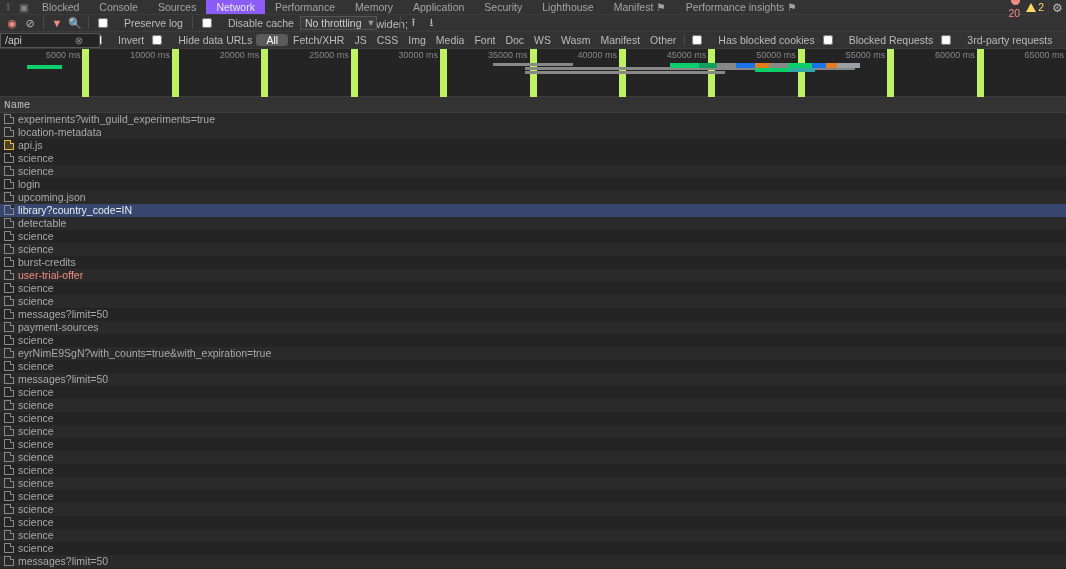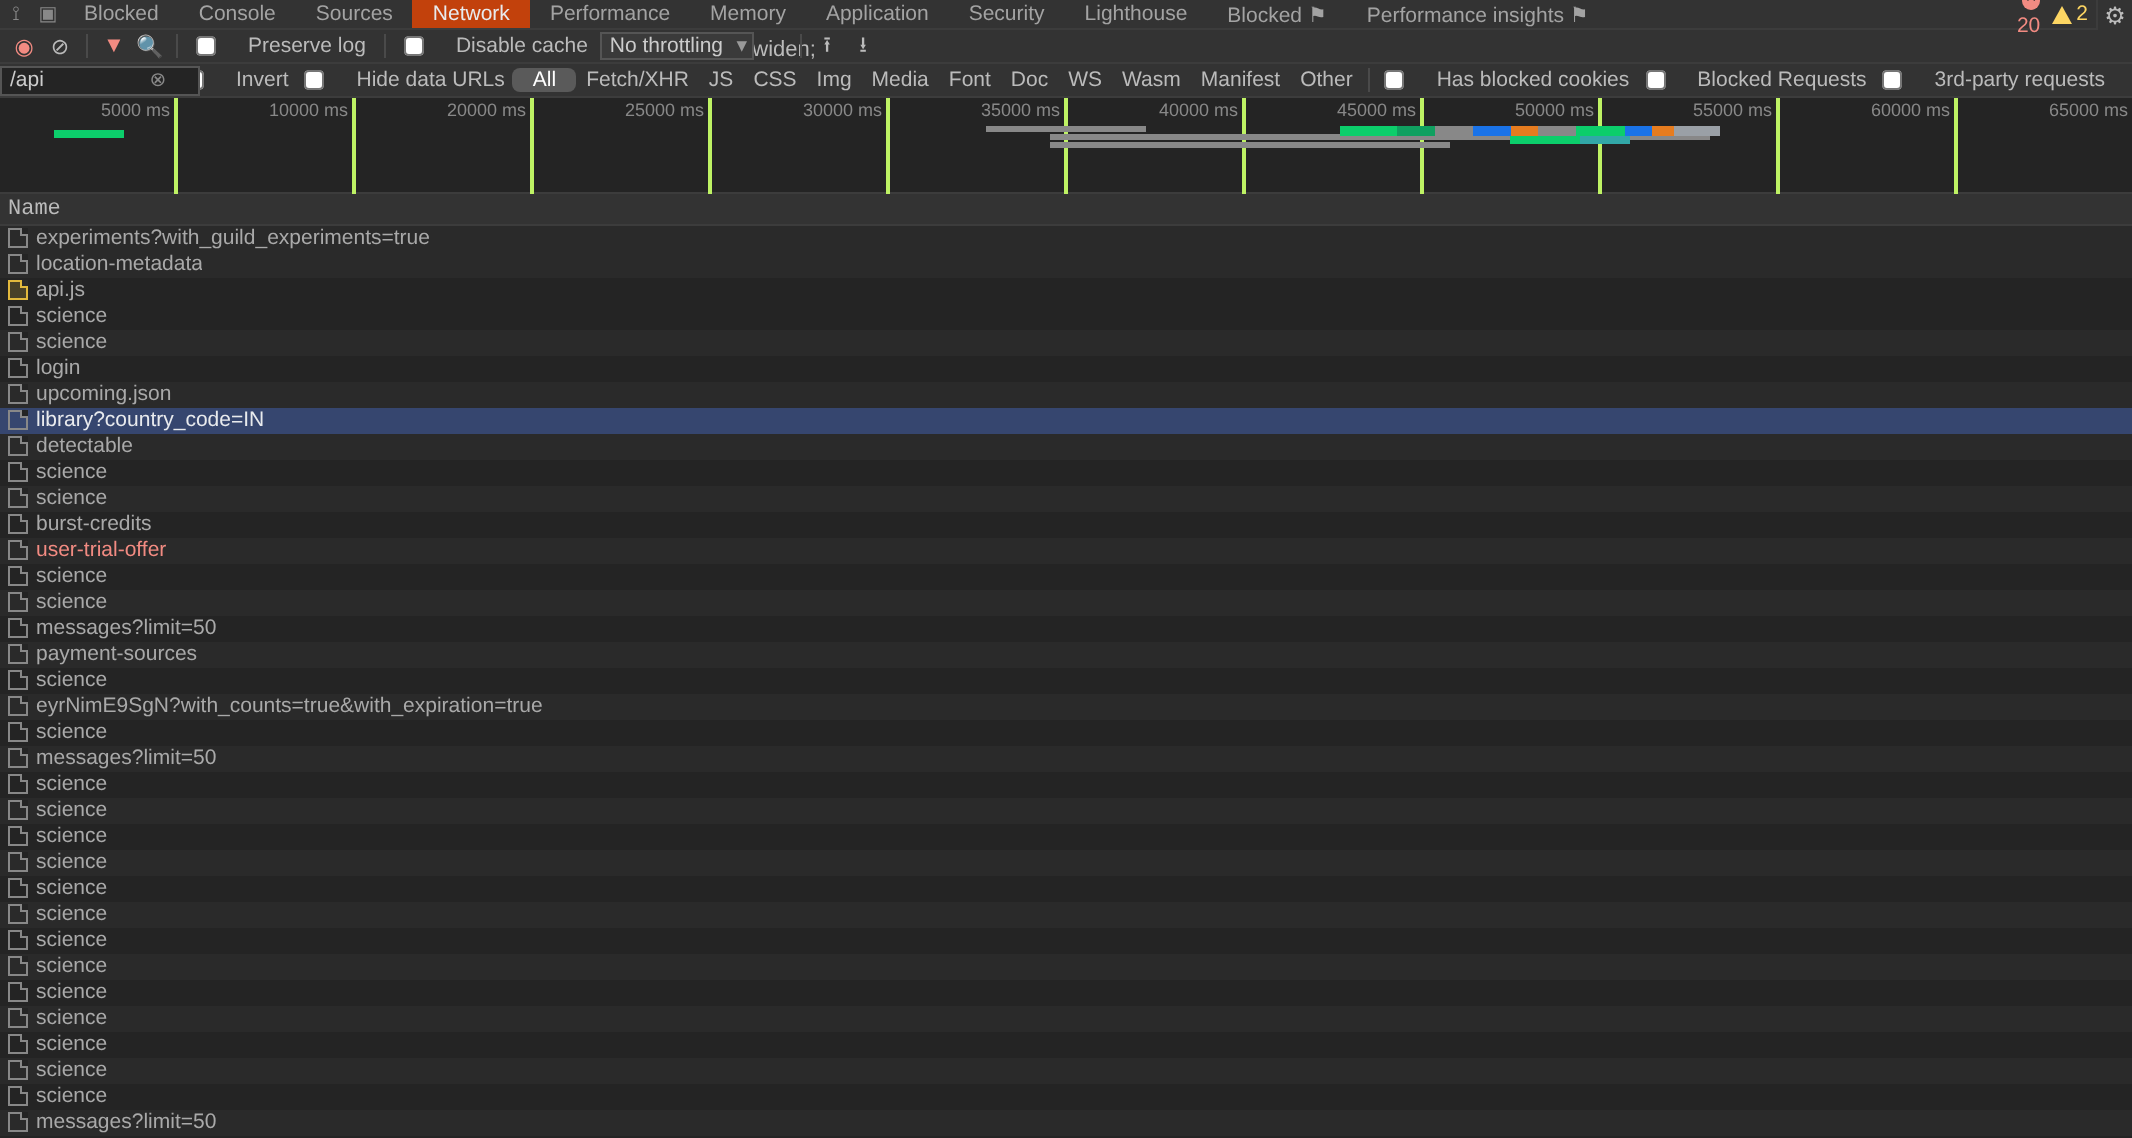--- a/index.html
+++ b/index.html
@@ -28,21 +28,21 @@
   }
   .tab {
     padding: 0 10px;
     display: flex; align-items: center;
     color: #a3a3a3;
     cursor: default;
     font-size: 10.5px;
     white-space: nowrap;
   }
   .tab.active {
-    background: #c2410c;
+    background: #8b5cf6;
     color: #e8eaed;
   }
   .tabbar .spacer { flex: 1; }
   .status-right {
     display: flex; align-items: center; gap: 6px;
     padding-right: 4px;
     font-size: 10.5px;
   }
   .status-right .err { color: #f28b82; display:flex; align-items:flex-end; gap:2px;flex-direction:column;}
   .status-right .warn { color: #fdd663; display:flex; align-items:center; gap:2px;}
@@ -92,21 +92,21 @@
   }
   .clear-x{position:absolute;right:3px;color:#888;font-size:10px;width:12px;text-align:center;}
   .ftype{padding:0 5px;color:#bbb;white-space:nowrap;}
   .ftype.active{background:#5a5a5a;color:#fff;border-radius:4px;padding:0 10px;}
   
   .overview {
     height:48px;background:#242424;border-bottom:1px solid #3c3c3c;
     position:relative;
   }
   .overview .ticks{position:absolute;top:0;left:0;right:0;height:12px;display:flex;}
-  .tickcell{flex:1;position:relative;border-left:2px solid #bef264;height:48px;}
+  .tickcell{flex:1;position:relative;border-left:7px solid #bef264;height:48px;}
   .tickcell:first-child{border-left:none;}
   .ticklabel{position:absolute;top:1px;right:2px;font-size:9px;color:#888;white-space:nowrap;}
   .bar{position:absolute;height:4px;}
   .bar.green{background:#0cce6b;}
   .bar.grey{background:#888888;}
   .bar.teal{background:#32a8a8;}
   .bar.mix{
     background: linear-gradient(90deg,
       #0cce6b 0 15%, #10a060 15% 25%, #888 25% 35%,
       #1a73e8 35% 45%, #e67c1f 45% 52%, #888 52% 62%,
@@ -151,21 +151,21 @@
   <div id="tabs-container" style="display:flex;align-items:stretch;">
       <div class="tab">Blocked</div>
       <div class="tab">Console</div>
       <div class="tab">Sources</div>
       <div class="tab active">Network</div>
       <div class="tab">Performance</div>
       <div class="tab">Memory</div>
       <div class="tab">Application</div>
       <div class="tab">Security</div>
       <div class="tab">Lighthouse</div>
-      <div class="tab">Blocked ⚑</div>
+      <div class="tab">Manifest ⚑</div>
       <div class="tab">Performance insights ⚑</div>
     </div>
   <div class="spacer"></div>
   <div class="status-right">
     <span class="err">
       <span class="circle-err"></span>
       <span>20</span>
     </span>
     <span class="warn">
       <span class="tri-warn"></span>

